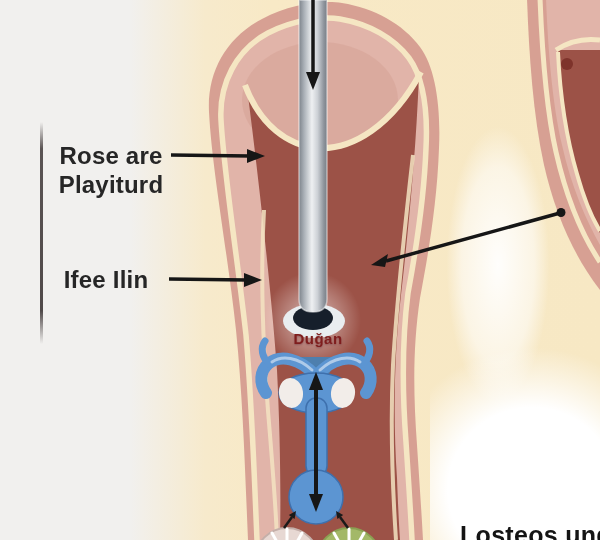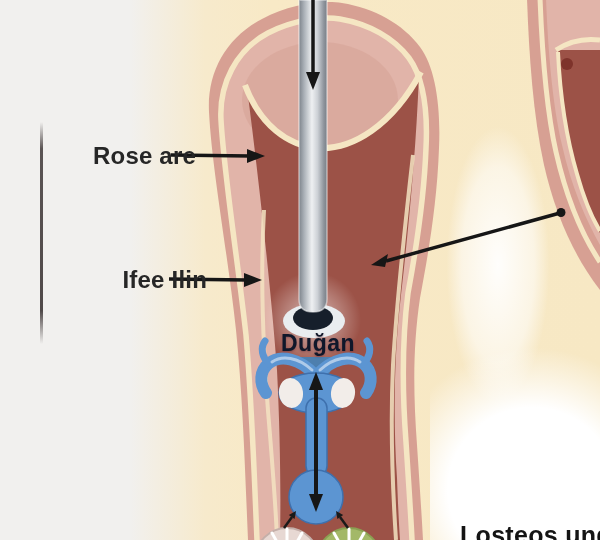--- a/index.html
+++ b/index.html
@@ -22,26 +22,26 @@
   }
   .crease{
     left:40px;top:122px;width:3px;height:222px;
     background:linear-gradient(180deg, rgba(40,32,32,0) 0%, rgba(40,32,32,.75) 12%, rgba(40,32,32,.8) 85%, rgba(40,32,32,0) 100%);
   }
   svg.art{position:absolute;left:0;top:0;filter:blur(.3px);}
   .lbl{
     position:absolute;font-weight:700;color:#262626;
     font-size:24px;line-height:29px;text-align:center;letter-spacing:.2px;
   }
-  .lbl span{display:block;text-align:right;}
+  .lbl span{display:block;}
   .lbl-rose{left:26px;top:141px;width:170px;}
-  .lbl-ifee{left:37px;top:265px;width:170px;}
+  .lbl-ifee{left:21px;top:265px;width:170px;}
   .lbl-dugan{
     position:absolute;left:318px;top:330px;transform:translateX(-50%);
-    color:#0f172a;font-weight:700;font-size:23px;letter-spacing:.5px;white-space:nowrap;
+    color:#7f1d1d;font-weight:700;font-size:15px;letter-spacing:.5px;white-space:nowrap;
     text-shadow:0 1px 2px rgba(110,55,65,.55);
   }
   .lbl-bottom{
     position:absolute;left:460px;top:521px;font-weight:700;font-size:25px;
     color:#141414;white-space:nowrap;letter-spacing:.3px;
   }
 </style>
 </head>
 <body>
 
@@ -172,20 +172,21 @@
       </g>
       <g fill="#1a1a1a">
         <line x1="348" y1="528" x2="340" y2="517" stroke="#1a1a1a" stroke-width="2.5"></line>
         <polygon points="336,511 337.4,519.1 343.2,515.1"></polygon>
       </g>
     </g>
   </svg>
 
   <div class="lbl lbl-rose">
     <span>Rose are</span>
+    <span>Playiturd</span>
   </div>
 
   <div class="lbl lbl-ifee">
     <span>Ifee Ilin</span>
   </div>
 
   <div class="lbl-dugan">Duğan</div>
 
   <div class="lbl-bottom">Losteos und</div>
 

